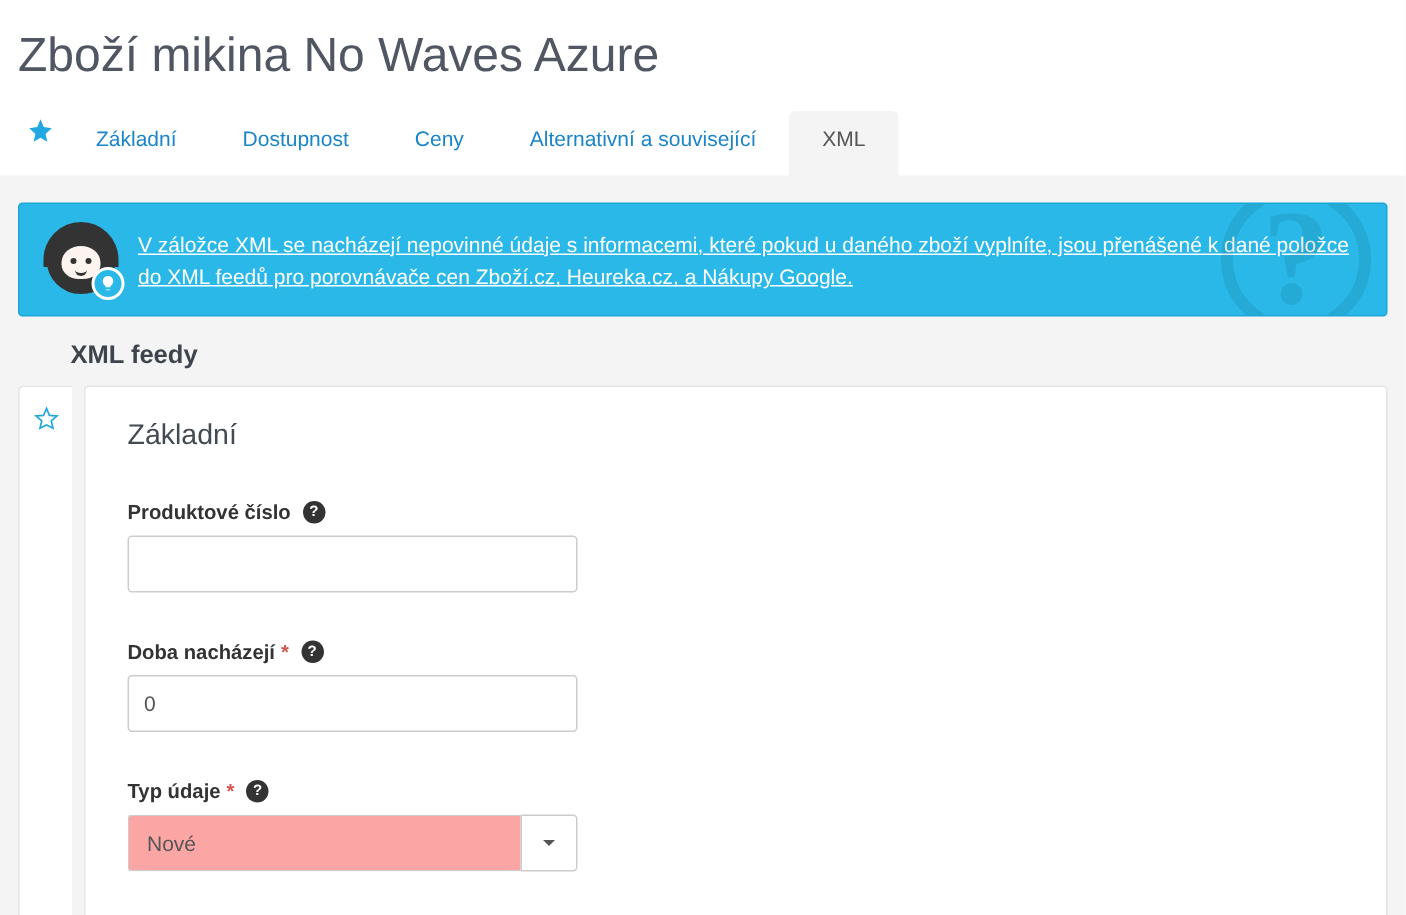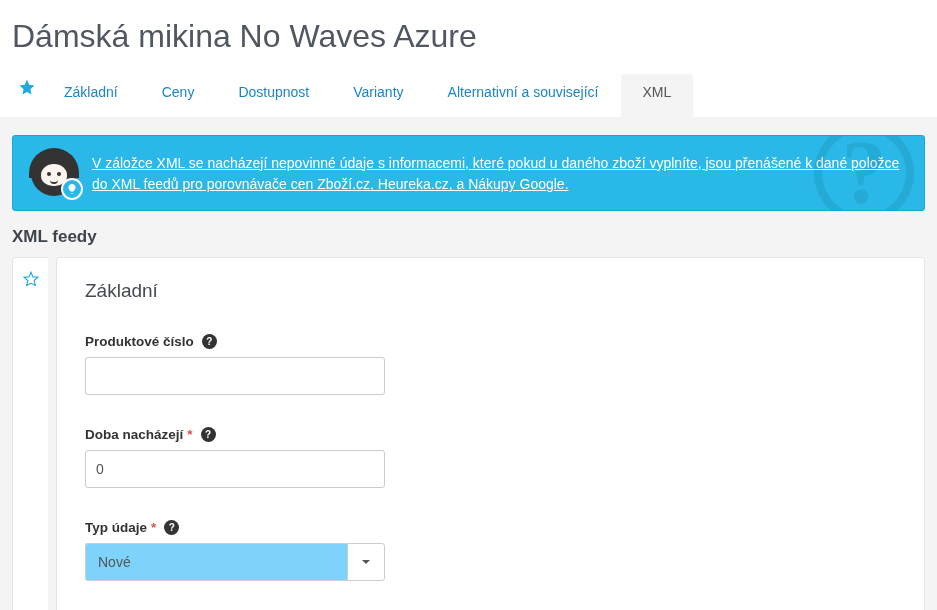--- a/index.html
+++ b/index.html
@@ -135,20 +135,21 @@
     pointer-events:none;
     font-family: Georgia, serif;
     line-height:1;
   }
   .section-heading {
     font-size: 17px;
     font-weight: 700;
     color: #3e444d;
     margin-top: 16px;
     margin-bottom: 10px;
+    margin-left: 35px;
   }
   .panel-row {
     display: flex;
     gap: 8px;
   }
   .side-tab {
     width: 36px;
     background: #fff;
     border: 1px solid #e5e5e5;
     border-right: none;
@@ -214,50 +215,49 @@
     height: 38px;
   }
   .select-value {
     flex: 1 1 auto;
     border: 1px solid #ccc;
     border-right: none;
     border-top-left-radius: 3px;
     border-bottom-left-radius: 3px;
     padding: 0 12px;
     display:flex;align-items:center;
-    background:#7dd3fc;
+    background:#fca5a5;
     color:#555;
   }
   .select-btn {
     width: 38px;
     border: 1px solid #ccc;
     border-top-right-radius: 3px;
     border-bottom-right-radius: 3px;
     background: #fff;
     display:flex;align-items:center;justify-content:center;
     cursor:pointer;
   }
   .select-btn svg{width:10px;height:10px;fill:#555;}
 </style>
 </head>
 <body>
 
 <div class="page-header">
-  <h1 class="page-title">Dámská mikina No Waves Azure</h1>
+  <h1 class="page-title">Zboží mikina No Waves Azure</h1>
 
   <div class="tabs">
     <div class="tab-star">
       <svg viewBox="0 0 24 24">
           <path d="M12 2l2.9 6.9L22 10l-5.5 5 1.6 7L12 18.5 5.9 22l1.6-7L2 10l7.1-1.1z"></path>
         </svg>
     </div>
     <div class="tab">Základní</div>
+    <div class="tab">Dostupnost</div>
     <div class="tab">Ceny</div>
-    <div class="tab">Dostupnost</div>
-    <div class="tab">Varianty</div>
     <div class="tab">Alternativní a související</div>
     <div class="tab active">XML</div>
   </div>
 </div>
 
 <div class="content-area">
 
   <div class="info-banner">
     <div class="avatar">
       <div class="avatar-face"></div>

